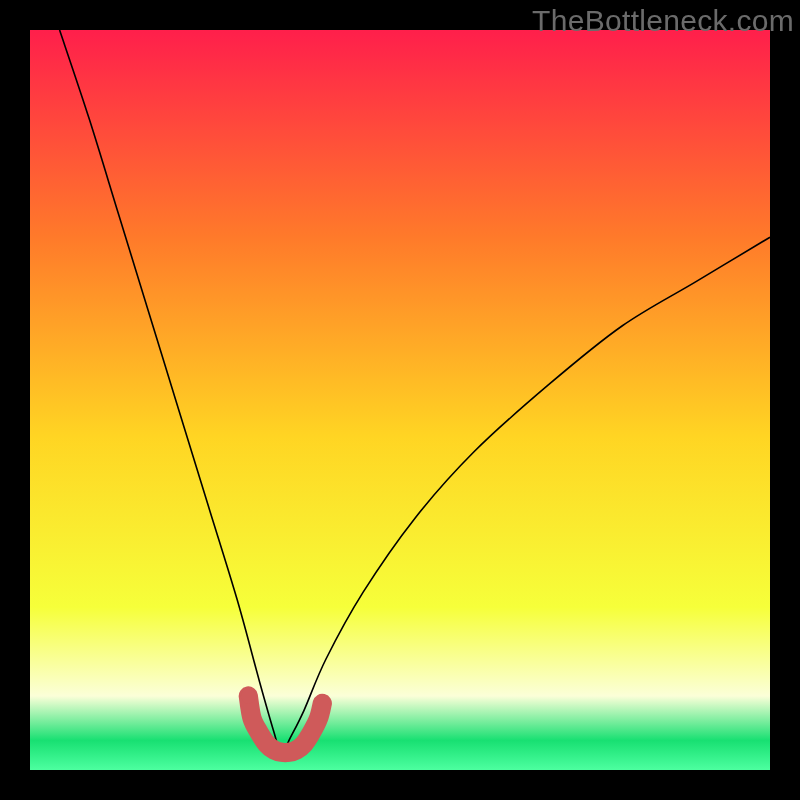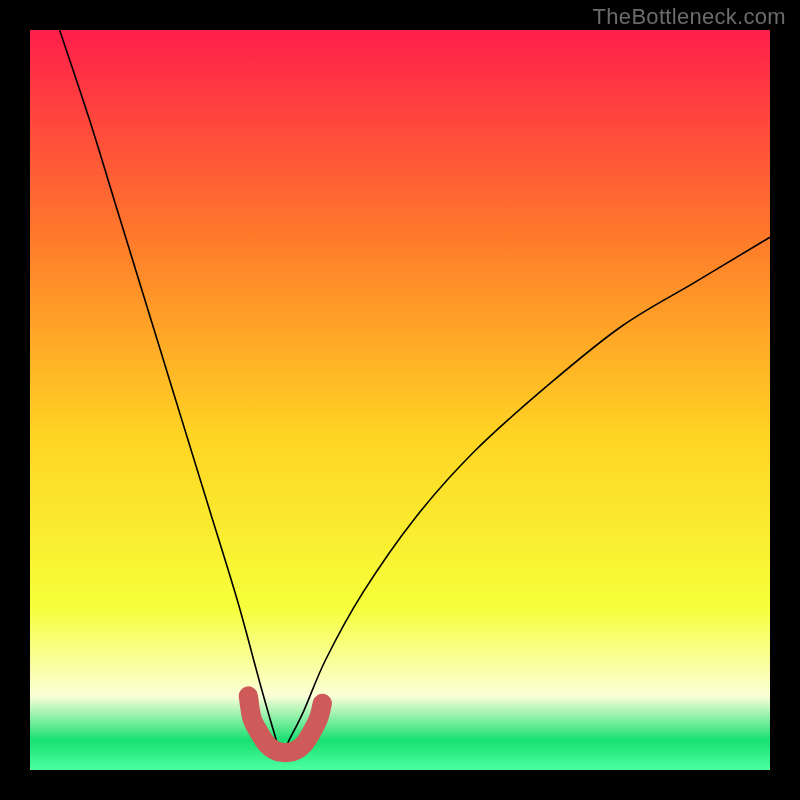--- a/index.html
+++ b/index.html
@@ -20,23 +20,23 @@
   .plot-area {
     position: absolute;
     left: 30px;
     top: 30px;
     width: 740px;
     height: 740px;
   }
   .watermark {
     position: absolute;
     top: 4px;
-    right: 14px;
+    right: 6px;
     color: #6b6b6b;
-    font-size: 22px;
+    font-size: 30px;
     font-weight: 500;
     letter-spacing: 0.3px;
     z-index: 10;
   }
   svg { display: block; }
 </style>
 </head>
 <body>
 
 <div class="watermark">TheBottleneck.com</div>

